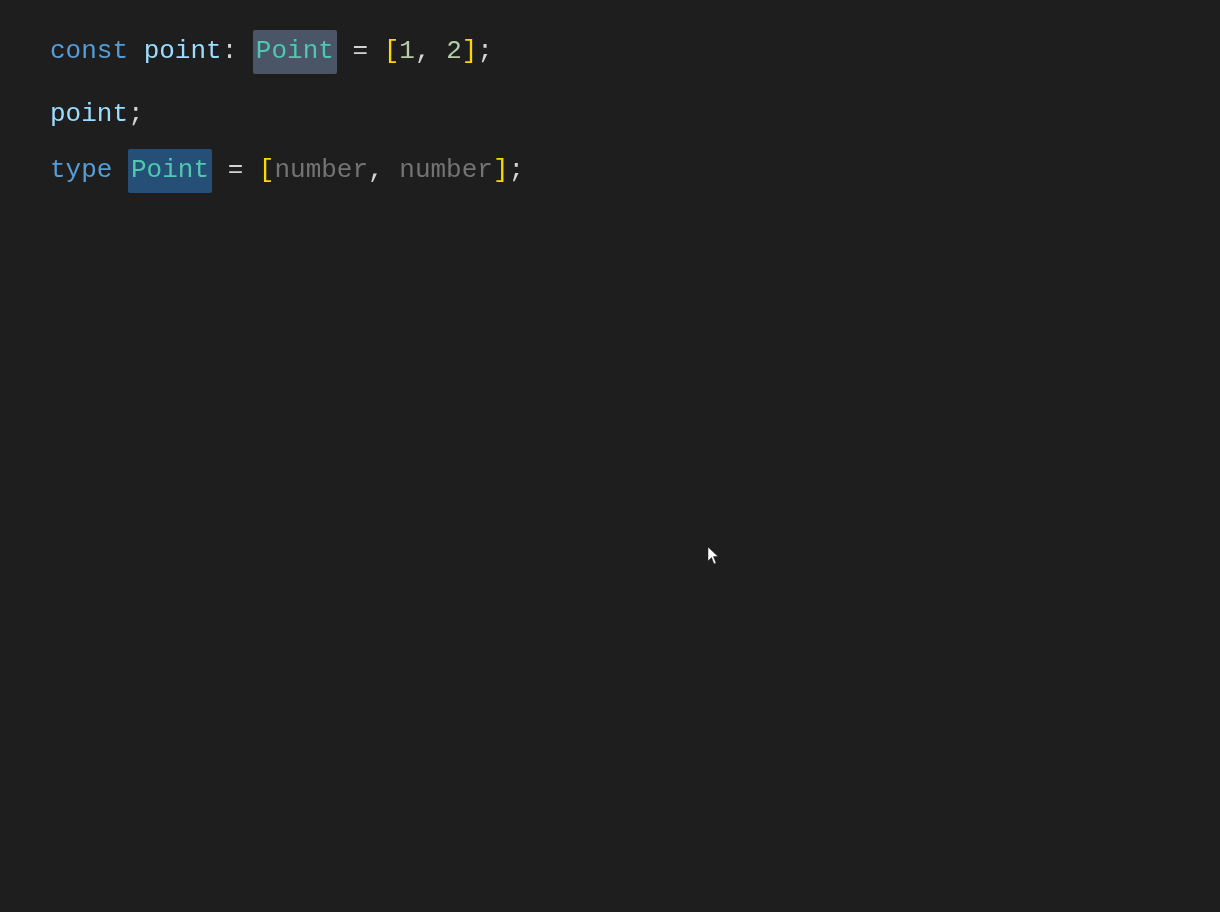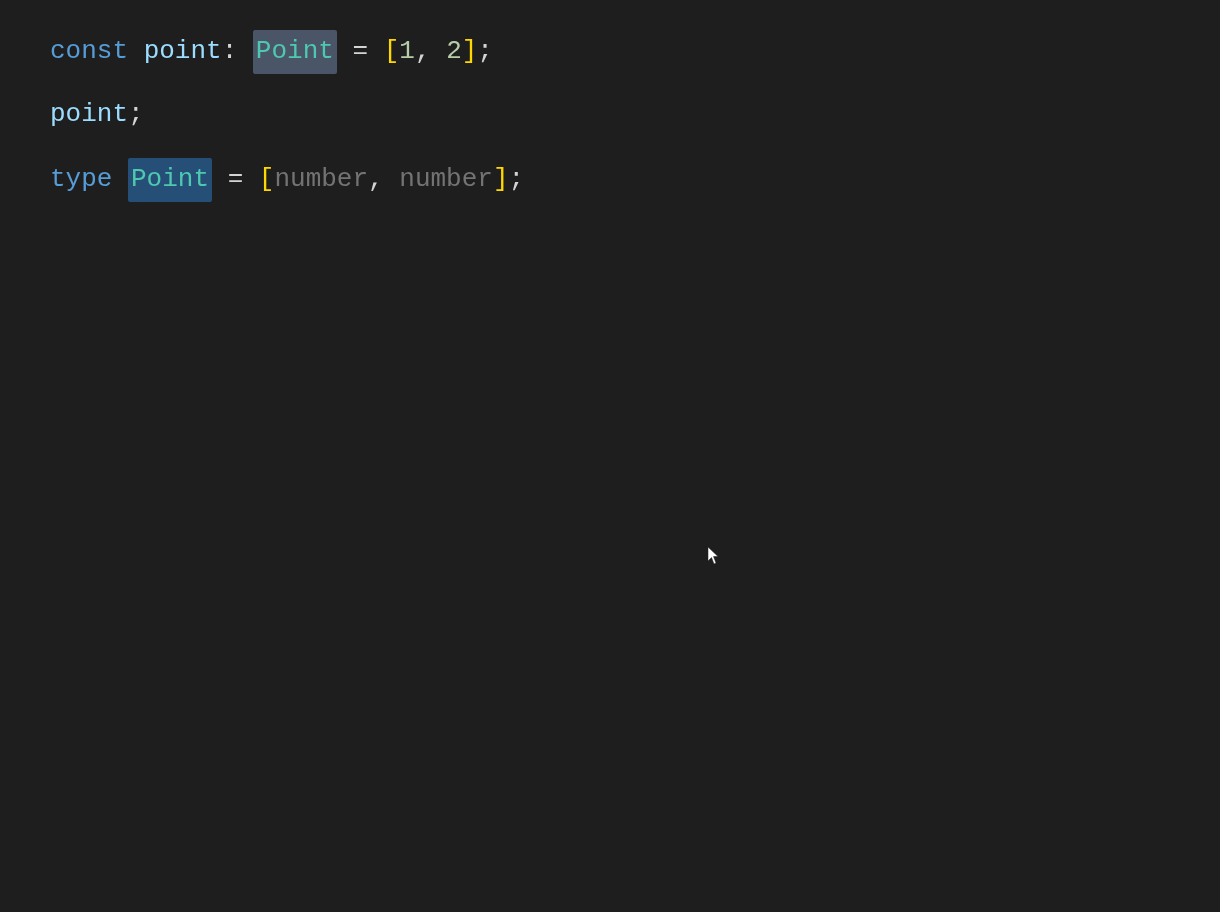--- a/index.html
+++ b/index.html
@@ -35,21 +35,21 @@
 
     .line-1 {
       margin-top: 10px;
     }
 
     .line-2 {
       margin-top: 20px;
     }
 
     .line-3 {
-      margin-top: 23px;
+      margin-top: 14px;
     }
 
     
     .token-keyword-const {
       color: #569cd6;
     }
 
     .token-variable {
       color: #9cdcfe;
     }

